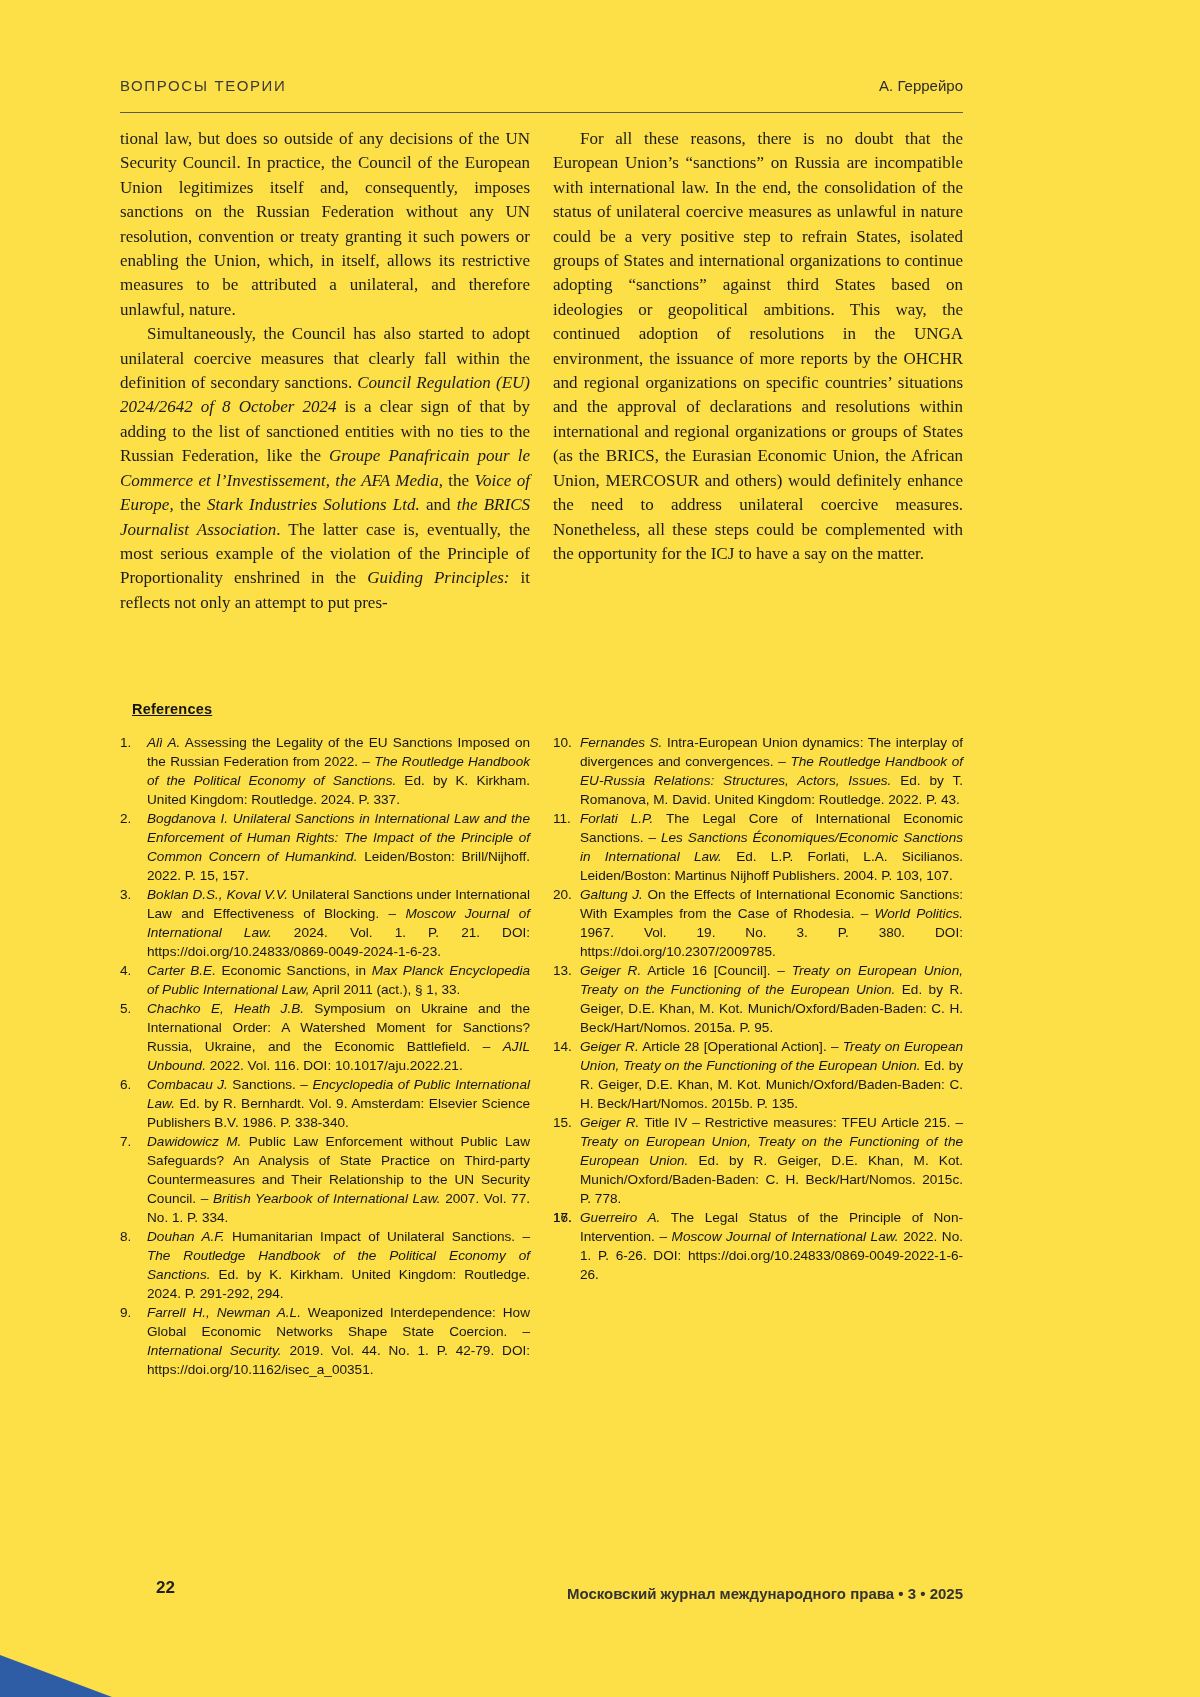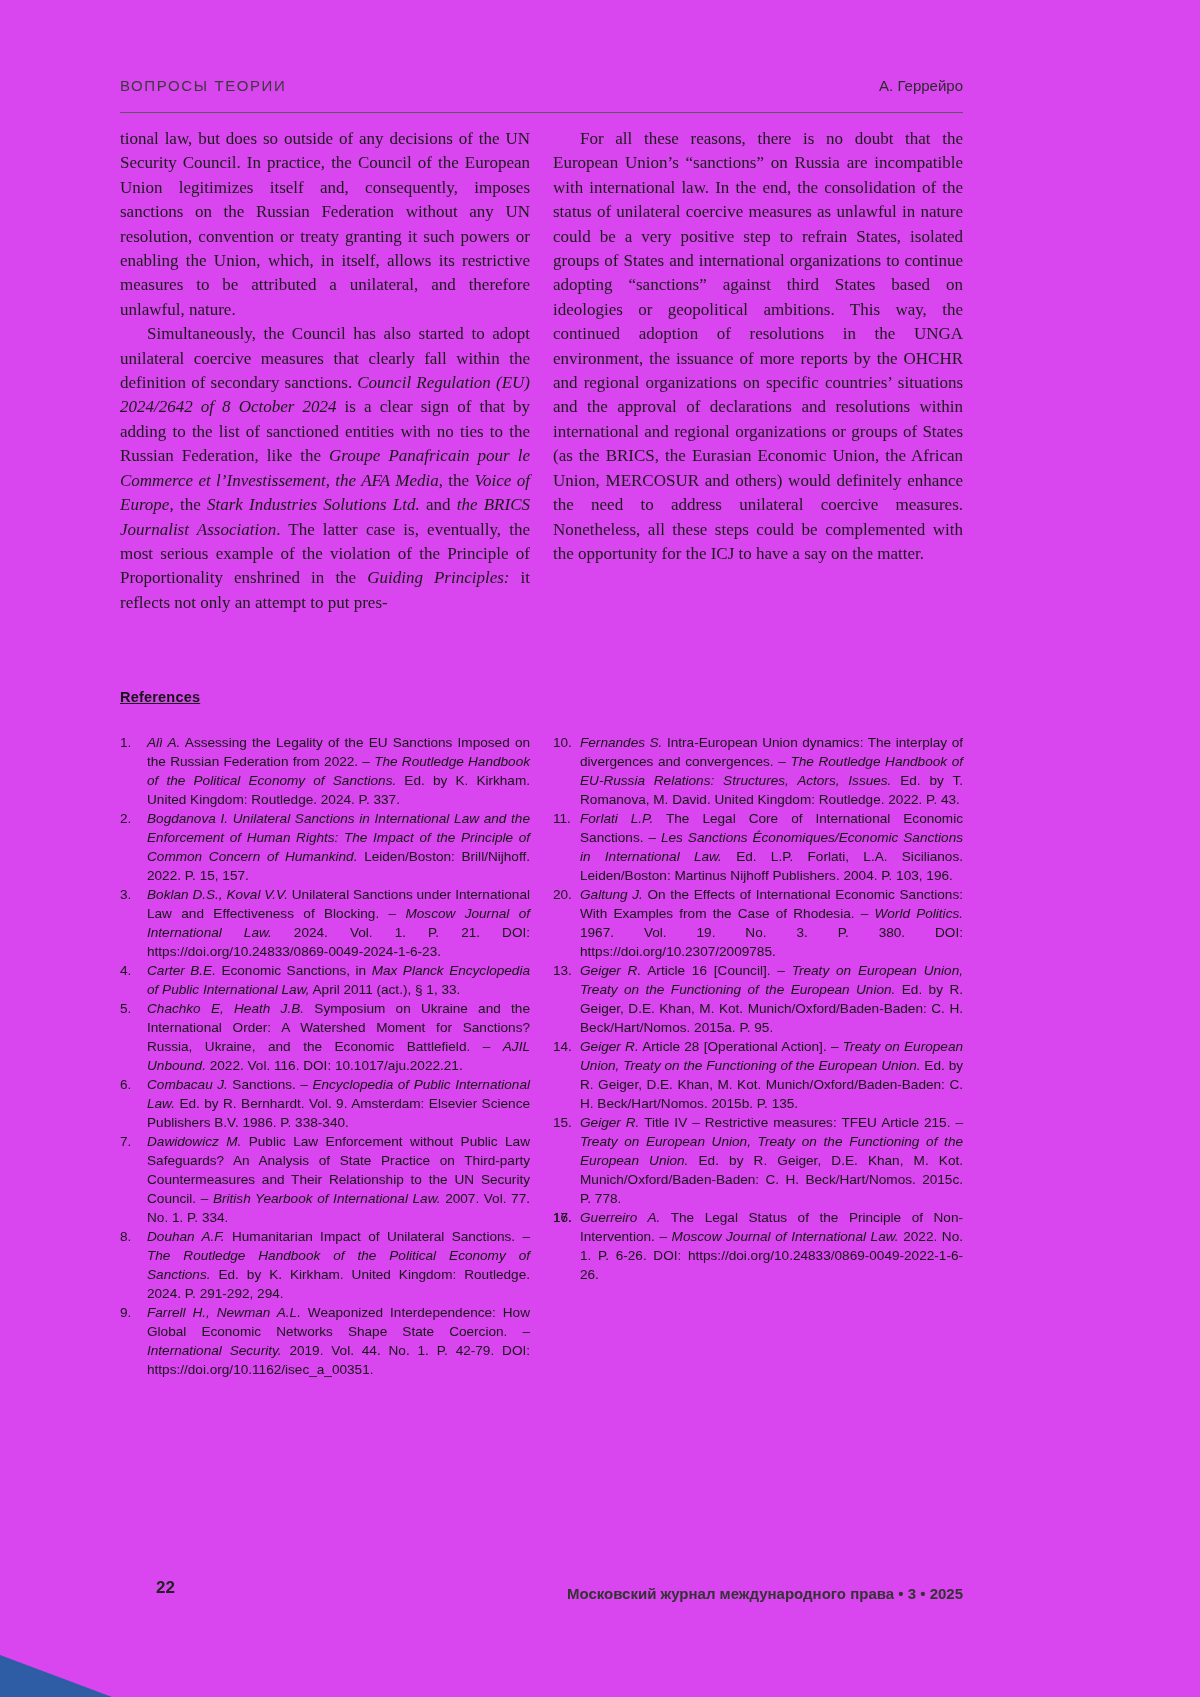--- a/index.html
+++ b/index.html
@@ -1,21 +1,21 @@
 <!DOCTYPE html>
 <html><head>
 <meta charset="utf-8">
 <style>
   * { box-sizing: border-box; }
   html, body { margin: 0; padding: 0; background: #ffffff; }
   .page {
     position: relative;
     width: 1200px;
     height: 1697px;
-    background: #d946ef;
+    background: #fde047;
     overflow: hidden;
     color: #1b1b1b;
   }
   i { font-style: italic; }
 
   .running-head {
     position: absolute;
     top: 77px; left: 120px; width: 843px;
     display: flex; justify-content: space-between; align-items: baseline;
     font-family: "Liberation Sans", sans-serif;
@@ -34,21 +34,21 @@
     display: grid; grid-template-columns: 1fr 1fr; column-gap: 23px;
     font-family: "Liberation Serif", serif;
     font-size: 17px; line-height: 24.4px;
     text-align: justify;
     -webkit-hyphens: auto; hyphens: auto;
   }
   .body-columns p { margin: 0; }
   .body-columns p.indent { text-indent: 27px; }
 
   .refs-heading {
-    position: absolute; top: 689px; left: 120px; margin: 0;
+    position: absolute; top: 689px; left: 120px; margin: 12px;
     font-family: "Liberation Sans", sans-serif;
     font-weight: bold; font-size: 14.5px;
     text-decoration: underline;
     color: #141414; letter-spacing: 0.2px;
   }
 
   .refs-columns {
     position: absolute; top: 733px; left: 120px; width: 843px;
     display: grid; grid-template-columns: 1fr 1fr; column-gap: 23px;
     font-family: "Liberation Sans", sans-serif;
@@ -108,21 +108,21 @@
         <div class="ref-item"><span class="ref-num">3.</span><span class="ref-text"><i>Boklan D.S., Koval V.V.</i><span> Unilateral Sanctions under International Law and Effectiveness of Blocking. – </span><i>Moscow Journal of International Law.</i><span> 2024. Vol. 1. P. 21. DOI: https://doi.org/10.24833/0869-0049-2024-1-6-23.</span></span></div>
         <div class="ref-item"><span class="ref-num">4.</span><span class="ref-text"><i>Carter B.E.</i><span> Economic Sanctions, in </span><i>Max Planck Encyclopedia of Public International Law,</i><span> April 2011 (act.), § 1, 33.</span></span></div>
         <div class="ref-item"><span class="ref-num">5.</span><span class="ref-text"><i>Chachko E, Heath J.B.</i><span> Symposium on Ukraine and the International Order: A Watershed Moment for Sanctions? Russia, Ukraine, and the Economic Battlefield. – </span><i>AJIL Unbound.</i><span> 2022. Vol. 116. DOI: 10.1017/aju.2022.21.</span></span></div>
         <div class="ref-item"><span class="ref-num">6.</span><span class="ref-text"><i>Combacau J.</i><span> Sanctions. – </span><i>Encyclopedia of Public International Law.</i><span> Ed. by R. Bernhardt. Vol. 9. Amsterdam: Elsevier Science Publishers B.V. 1986. P. 338-340.</span></span></div>
         <div class="ref-item"><span class="ref-num">7.</span><span class="ref-text"><i>Dawidowicz M.</i><span> Public Law Enforcement without Public Law Safeguards? An Analysis of State Practice on Third-party Countermeasures and Their Relationship to the UN Security Council. – </span><i>British Yearbook of International Law.</i><span> 2007. Vol. 77. No. 1. P. 334.</span></span></div>
         <div class="ref-item"><span class="ref-num">8.</span><span class="ref-text"><i>Douhan A.F.</i><span> Humanitarian Impact of Unilateral Sanctions. – </span><i>The Routledge Handbook of the Political Economy of Sanctions.</i><span> Ed. by K. Kirkham. United Kingdom: Routledge. 2024. P. 291-292, 294.</span></span></div>
         <div class="ref-item"><span class="ref-num">9.</span><span class="ref-text"><i>Farrell H., Newman A.L.</i><span> Weaponized Interdependence: How Global Economic Networks Shape State Coercion. – </span><i>International Security.</i><span> 2019. Vol. 44. No. 1. P. 42-79. DOI: https://doi.org/10.1162/isec_a_00351.</span></span></div>
       </div>
     <div class="col">
         <div class="ref-item"><span class="ref-num">10.</span><span class="ref-text"><i>Fernandes S.</i><span> Intra-European Union dynamics: The interplay of divergences and convergences. – </span><i>The Routledge Handbook of EU-Russia Relations: Structures, Actors, Issues.</i><span> Ed. by T. Romanova, M. David. United Kingdom: Routledge. 2022. P. 43.</span></span></div>
-        <div class="ref-item"><span class="ref-num">11.</span><span class="ref-text"><i>Forlati L.P.</i><span> The Legal Core of International Economic Sanctions. – </span><i>Les Sanctions Économiques/Economic Sanctions in International Law.</i><span> Ed. L.P. Forlati, L.A. Sicilianos. Leiden/Boston: Martinus Nijhoff Publishers. 2004. P. 103, 196.</span></span></div>
+        <div class="ref-item"><span class="ref-num">11.</span><span class="ref-text"><i>Forlati L.P.</i><span> The Legal Core of International Economic Sanctions. – </span><i>Les Sanctions Économiques/Economic Sanctions in International Law.</i><span> Ed. L.P. Forlati, L.A. Sicilianos. Leiden/Boston: Martinus Nijhoff Publishers. 2004. P. 103, 107.</span></span></div>
         <div class="ref-item"><span class="ref-num">20.</span><span class="ref-text"><i>Galtung J.</i><span> On the Effects of International Economic Sanctions: With Examples from the Case of Rhodesia. – </span><i>World Politics.</i><span> 1967. Vol. 19. No. 3. P. 380. DOI: https://doi.org/10.2307/2009785.</span></span></div>
         <div class="ref-item"><span class="ref-num">13.</span><span class="ref-text"><i>Geiger R.</i><span> Article 16 [Council]. – </span><i>Treaty on European Union, Treaty on the Functioning of the European Union.</i><span> Ed. by R. Geiger, D.E. Khan, M. Kot. Munich/Oxford/Baden-Baden: C. H. Beck/Hart/Nomos. 2015a. P. 95.</span></span></div>
         <div class="ref-item"><span class="ref-num">14.</span><span class="ref-text"><i>Geiger R.</i><span> Article 28 [Operational Action]. – </span><i>Treaty on European Union, Treaty on the Functioning of the European Union.</i><span> Ed. by R. Geiger, D.E. Khan, M. Kot. Munich/Oxford/Baden-Baden: C. H. Beck/Hart/Nomos. 2015b. P. 135.</span></span></div>
         <div class="ref-item"><span class="ref-num">15.</span><span class="ref-text"><i>Geiger R.</i><span> Title IV – Restrictive measures: TFEU Article 215. – </span><i>Treaty on European Union, Treaty on the Functioning of the European Union.</i><span> Ed. by R. Geiger, D.E. Khan, M. Kot. Munich/Oxford/Baden-Baden: C. H. Beck/Hart/Nomos. 2015c. P. 778.</span></span></div>
         <div class="ref-item"><span class="ref-num">16.</span></div>
         <div class="ref-item"><span class="ref-num">17.</span><span class="ref-text"><i>Guerreiro A.</i><span> The Legal Status of the Principle of Non-Intervention. – </span><i>Moscow Journal of International Law.</i><span> 2022. No. 1. P. 6-26. DOI: https://doi.org/10.24833/0869-0049-2022-1-6-26.</span></span></div>
       </div>
   </section>
 
   <div class="folio">22</div>

